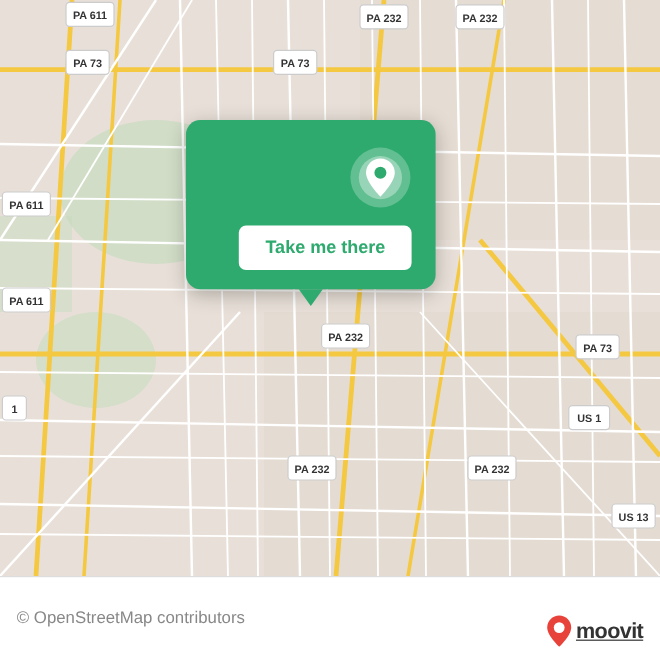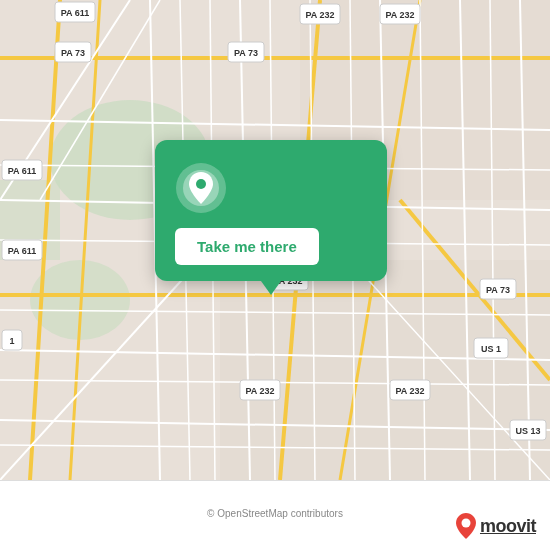--- a/index.html
+++ b/index.html
@@ -26,30 +26,29 @@
       height: 100%;
       position: absolute;
       top: 0; left: 0;
     }
 
     
     #popup-card {
       position: absolute;
       top: 100px;
       left: 155px;
-      width: 232px;
+      width: 208px;
       background: #2eaa6e;
       border-radius: 12px;
       display: flex;
       flex-direction: column;
-      align-items: flex-start;
+      align-items: flex-end;
       padding: 22px 20px 16px 20px;
       box-shadow: 0 4px 16px rgba(0,0,0,0.25);
       z-index: 10;
-      margin-top: 40px;
     }
 
     #popup-card::after {
       content: '';
       position: absolute;
       bottom: -14px;
       left: 50%;
       transform: translateX(-50%);
       width: 0;
       height: 0;
@@ -82,24 +81,23 @@
       height: 70px;
       background: white;
       display: flex;
       flex-direction: column;
       justify-content: center;
       padding: 0 14px;
       border-top: 1px solid #ddd;
     }
 
     #attribution {
-      font-size: 10px;
+      font-size: 14px;
       color: #888;
       margin-bottom: 4px;
-      text-align: center;
     }
 
     #location-name {
       font-size: 15px;
       color: #333;
       font-weight: 400;
     }
 
     #moovit-logo {
       position: absolute;

